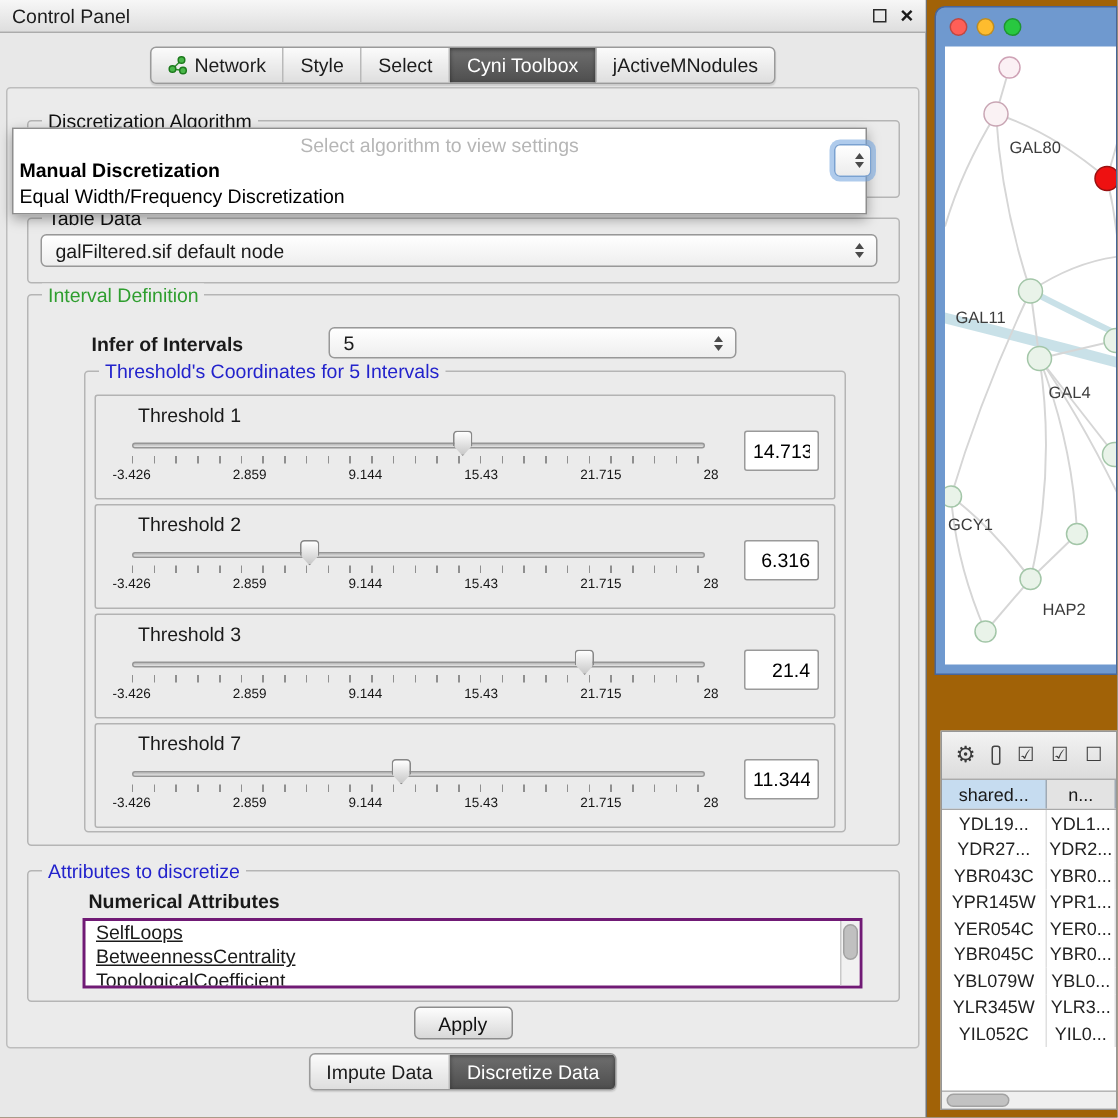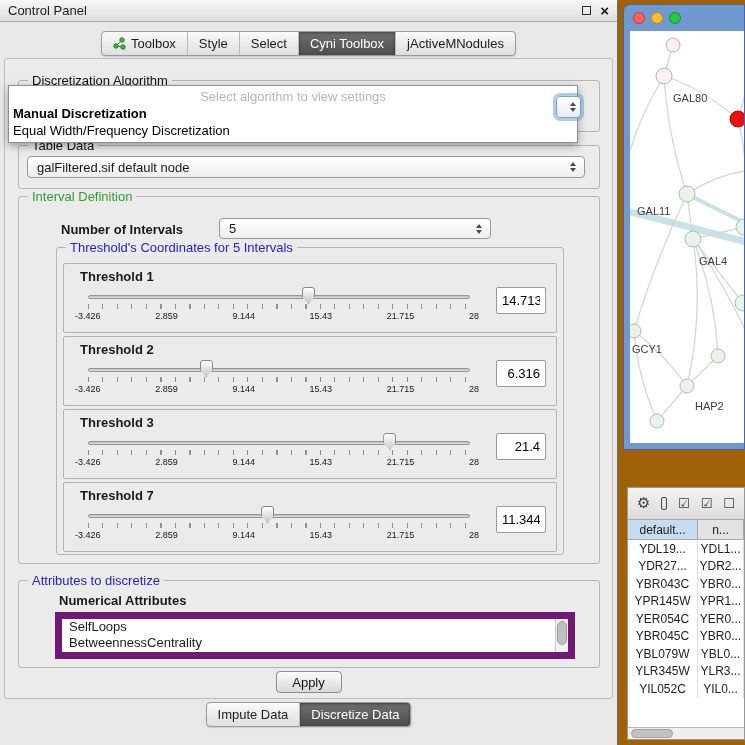--- a/index.html
+++ b/index.html
@@ -52,31 +52,31 @@
   .popup-header{text-align:center;color:#b6b6b6;font-size:13px;padding:1px 0;}
   .popup-opt{font-size:13px;padding:1px 4px;color:#000;}
   .popup-opt.bold{font-weight:bold;}
 
   
   .numint-label{position:absolute;left:42px;top:25px;font-weight:bold;}
   .numint-combo{left:200px;top:21px;width:272px;height:21px;}
   .thresholds-group{left:37px;top:50px;width:508px;height:308px;}
   #thresholds{padding-top:12px;}
   .tbox{position:relative;height:70px;margin:3px 6px;border:1px solid #b3b3b3;border-radius:2px;background:#ebebeb;}
-  .tlabel{position:absolute;left:16px;top:5px;font-weight:bold;font-size:13px;}
+  .tlabel{position:absolute;left:28px;top:5px;font-weight:normal;font-size:13px;}
   .slider{position:absolute;left:24px;right:86px;top:22px;height:44px;}
   .track{position:absolute;left:0;right:0;top:9px;height:4px;background:linear-gradient(#b7b7b7,#e5e5e5);border:1px solid #969696;border-radius:2px;}
   .thumb{position:absolute;top:1px;width:13px;height:17px;margin-left:-6.5px;background:linear-gradient(#ffffff,#c8c8c8);border:1px solid #878787;border-radius:3px 3px 2px 2px;clip-path:polygon(0 0,100% 0,100% 58%,50% 100%,0 58%);z-index:2;}
   .ticks{position:absolute;left:0;right:0;top:18px;height:5px;background:repeating-linear-gradient(to right,#8f8f8f 0 1px,transparent 1px 14.5px);}
   .tlabels{position:absolute;left:-13px;right:-9px;top:25px;display:flex;justify-content:space-between;font-size:9px;color:#161616;}
   .tval{position:absolute;right:10px;top:23px;width:50px;height:27px;border:1px solid #9a9a9a;border-radius:2px;background:#fff;font-family:Liberation Sans, sans-serif;font-size:13px;text-align:right;padding:0 5px;}
 
   
   .attr-title{position:absolute;left:40px;top:12px;font-weight:bold;}
-  .listbox{position:absolute;left:36px;top:31px;width:520px;height:47px;background:#fff;border:7px solid #701a75;overflow:hidden;}
+  .listbox{position:absolute;left:36px;top:31px;width:520px;height:47px;background:#fff;border:2px solid #701a75;overflow:hidden;text-decoration:underline;}
   .attr-item{font-size:13px;padding:0 7px;height:16px;line-height:16px;white-space:nowrap;}
   .vscroll{position:absolute;right:0;top:0;bottom:0;width:13px;background:#f1f1f1;border-left:1px solid #c9c9c9;}
   .vthumb{position:absolute;left:1px;right:1px;top:2px;height:24px;background:#c0c0c0;border:1px solid #a2a2a2;border-radius:6px;}
 
   .apply-btn{position:absolute;left:50%;top:612px;transform:translateX(-50%);width:66px;height:22px;border:1px solid #8d8d8d;border-radius:4px;background:linear-gradient(#fdfdfd,#d8d8d8);font-family:"Liberation Sans",sans-serif;font-size:13px;color:#111;}
 
   .bottom-tabrow{position:absolute;left:50%;transform:translateX(-50%);bottom:18px;}
 
   
   #network-window{position:absolute;left:623px;top:4px;width:122px;height:446px;background:#6f99cf;border:1px solid #47659a;border-radius:7px 0 0 0;}
@@ -120,21 +120,21 @@
           <div class="tab">
             <span class="net-icon">
               <svg width="13" height="13" viewBox="0 0 13 13">
                 <line x1="3" y1="9" x2="9" y2="3" stroke="#2a8a2a" stroke-width="1"></line>
                 <line x1="3" y1="9" x2="10" y2="10" stroke="#2a8a2a" stroke-width="1"></line>
                 <circle cx="3" cy="9" r="2.2" fill="#49b749" stroke="#1d7a1d"></circle>
                 <circle cx="9" cy="3" r="2.2" fill="#49b749" stroke="#1d7a1d"></circle>
                 <circle cx="10" cy="10" r="2.2" fill="#49b749" stroke="#1d7a1d"></circle>
               </svg>
             </span>
-            <span>Toolbox</span>
+            <span>Network</span>
           </div>
           <div class="tab">
             <span>Style</span>
           </div>
           <div class="tab">
             <span>Select</span>
           </div>
           <div class="tab sel">
             <span>Cyni Toolbox</span>
           </div>
@@ -171,21 +171,21 @@
           <span class="combo-text">galFiltered.sif default node</span>
           <span class="spin">
               <i class="up"></i>
               <i class="dn"></i>
             </span>
         </div>
       </div>
 
       <div class="group interval-group">
         <span class="gtitle green">Interval Definition</span>
-        <span class="numint-label">Number of Intervals</span>
+        <span class="numint-label">Infer of Intervals</span>
         <div class="combo numint-combo">
           <span class="combo-text">5</span>
           <span class="spin">
               <i class="up"></i>
               <i class="dn"></i>
             </span>
         </div>
         <div class="group thresholds-group">
           <span class="gtitle blue">Threshold's Coordinates for 5 Intervals</span>
           <div id="thresholds">
@@ -342,21 +342,21 @@
 
   <section id="table-panel">
     <div class="tp-toolbar">
       <span class="tool">⚙</span>
       <span class="colicon"></span>
       <span class="tool cb">☑</span>
       <span class="tool cb">☑</span>
       <span class="tool cb">☐</span>
     </div>
     <div class="tp-headrow" id="tp-headers">
-        <div class="tp-h first">default...</div>
+        <div class="tp-h first">shared...</div>
         <div class="tp-h">n...</div>
       </div>
     <div id="tp-rows">
         <div class="tp-row">
           <div class="tp-c first">YDL19...</div>
           <div class="tp-c">YDL1...</div>
         </div>
         <div class="tp-row">
           <div class="tp-c first">YDR27...</div>
           <div class="tp-c">YDR2...</div>

